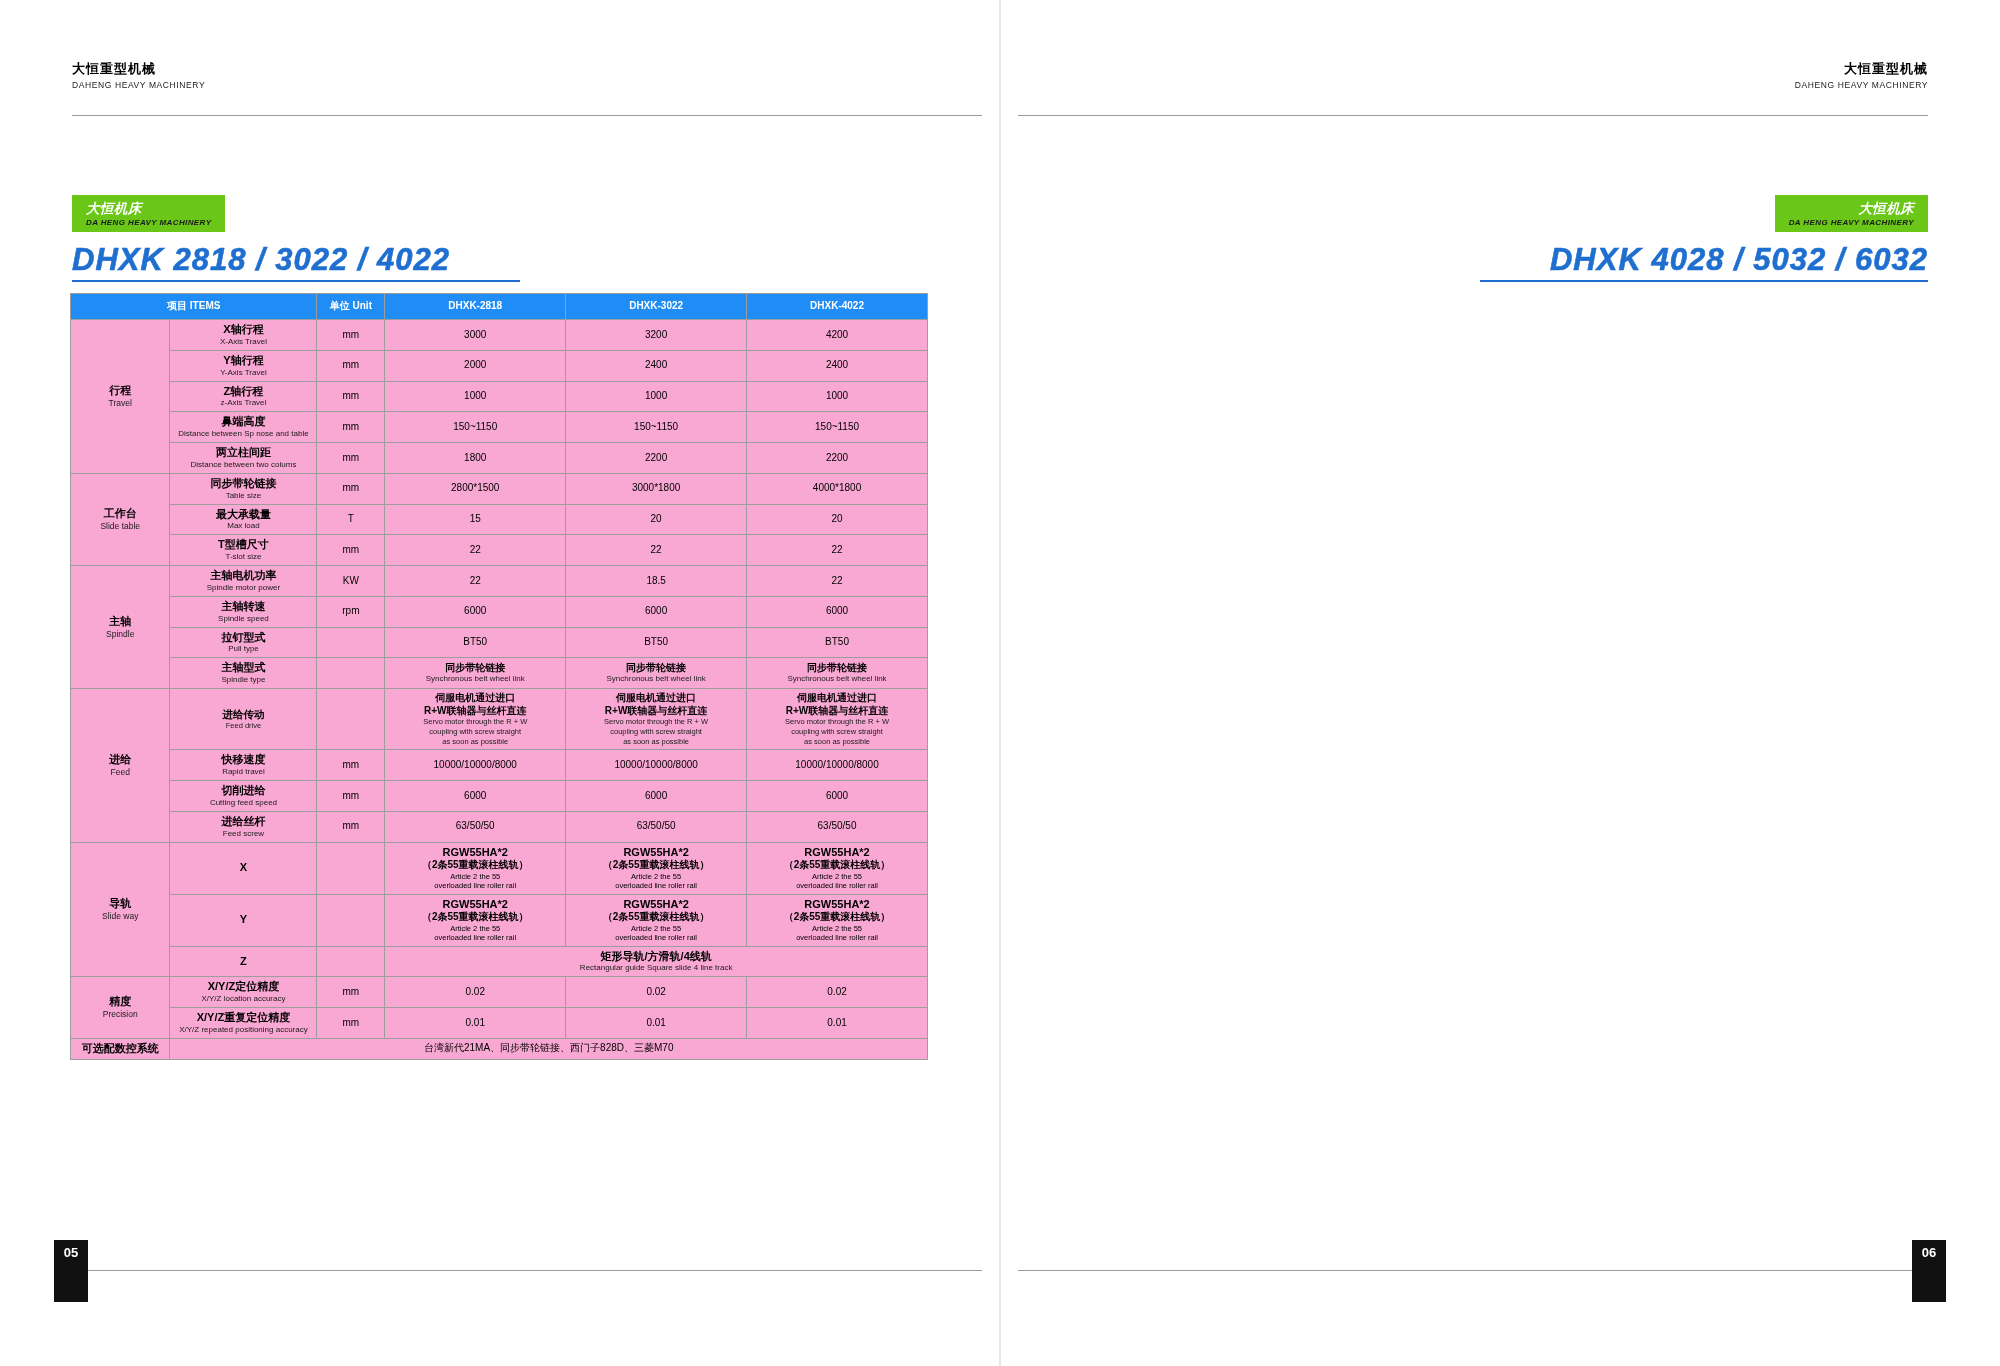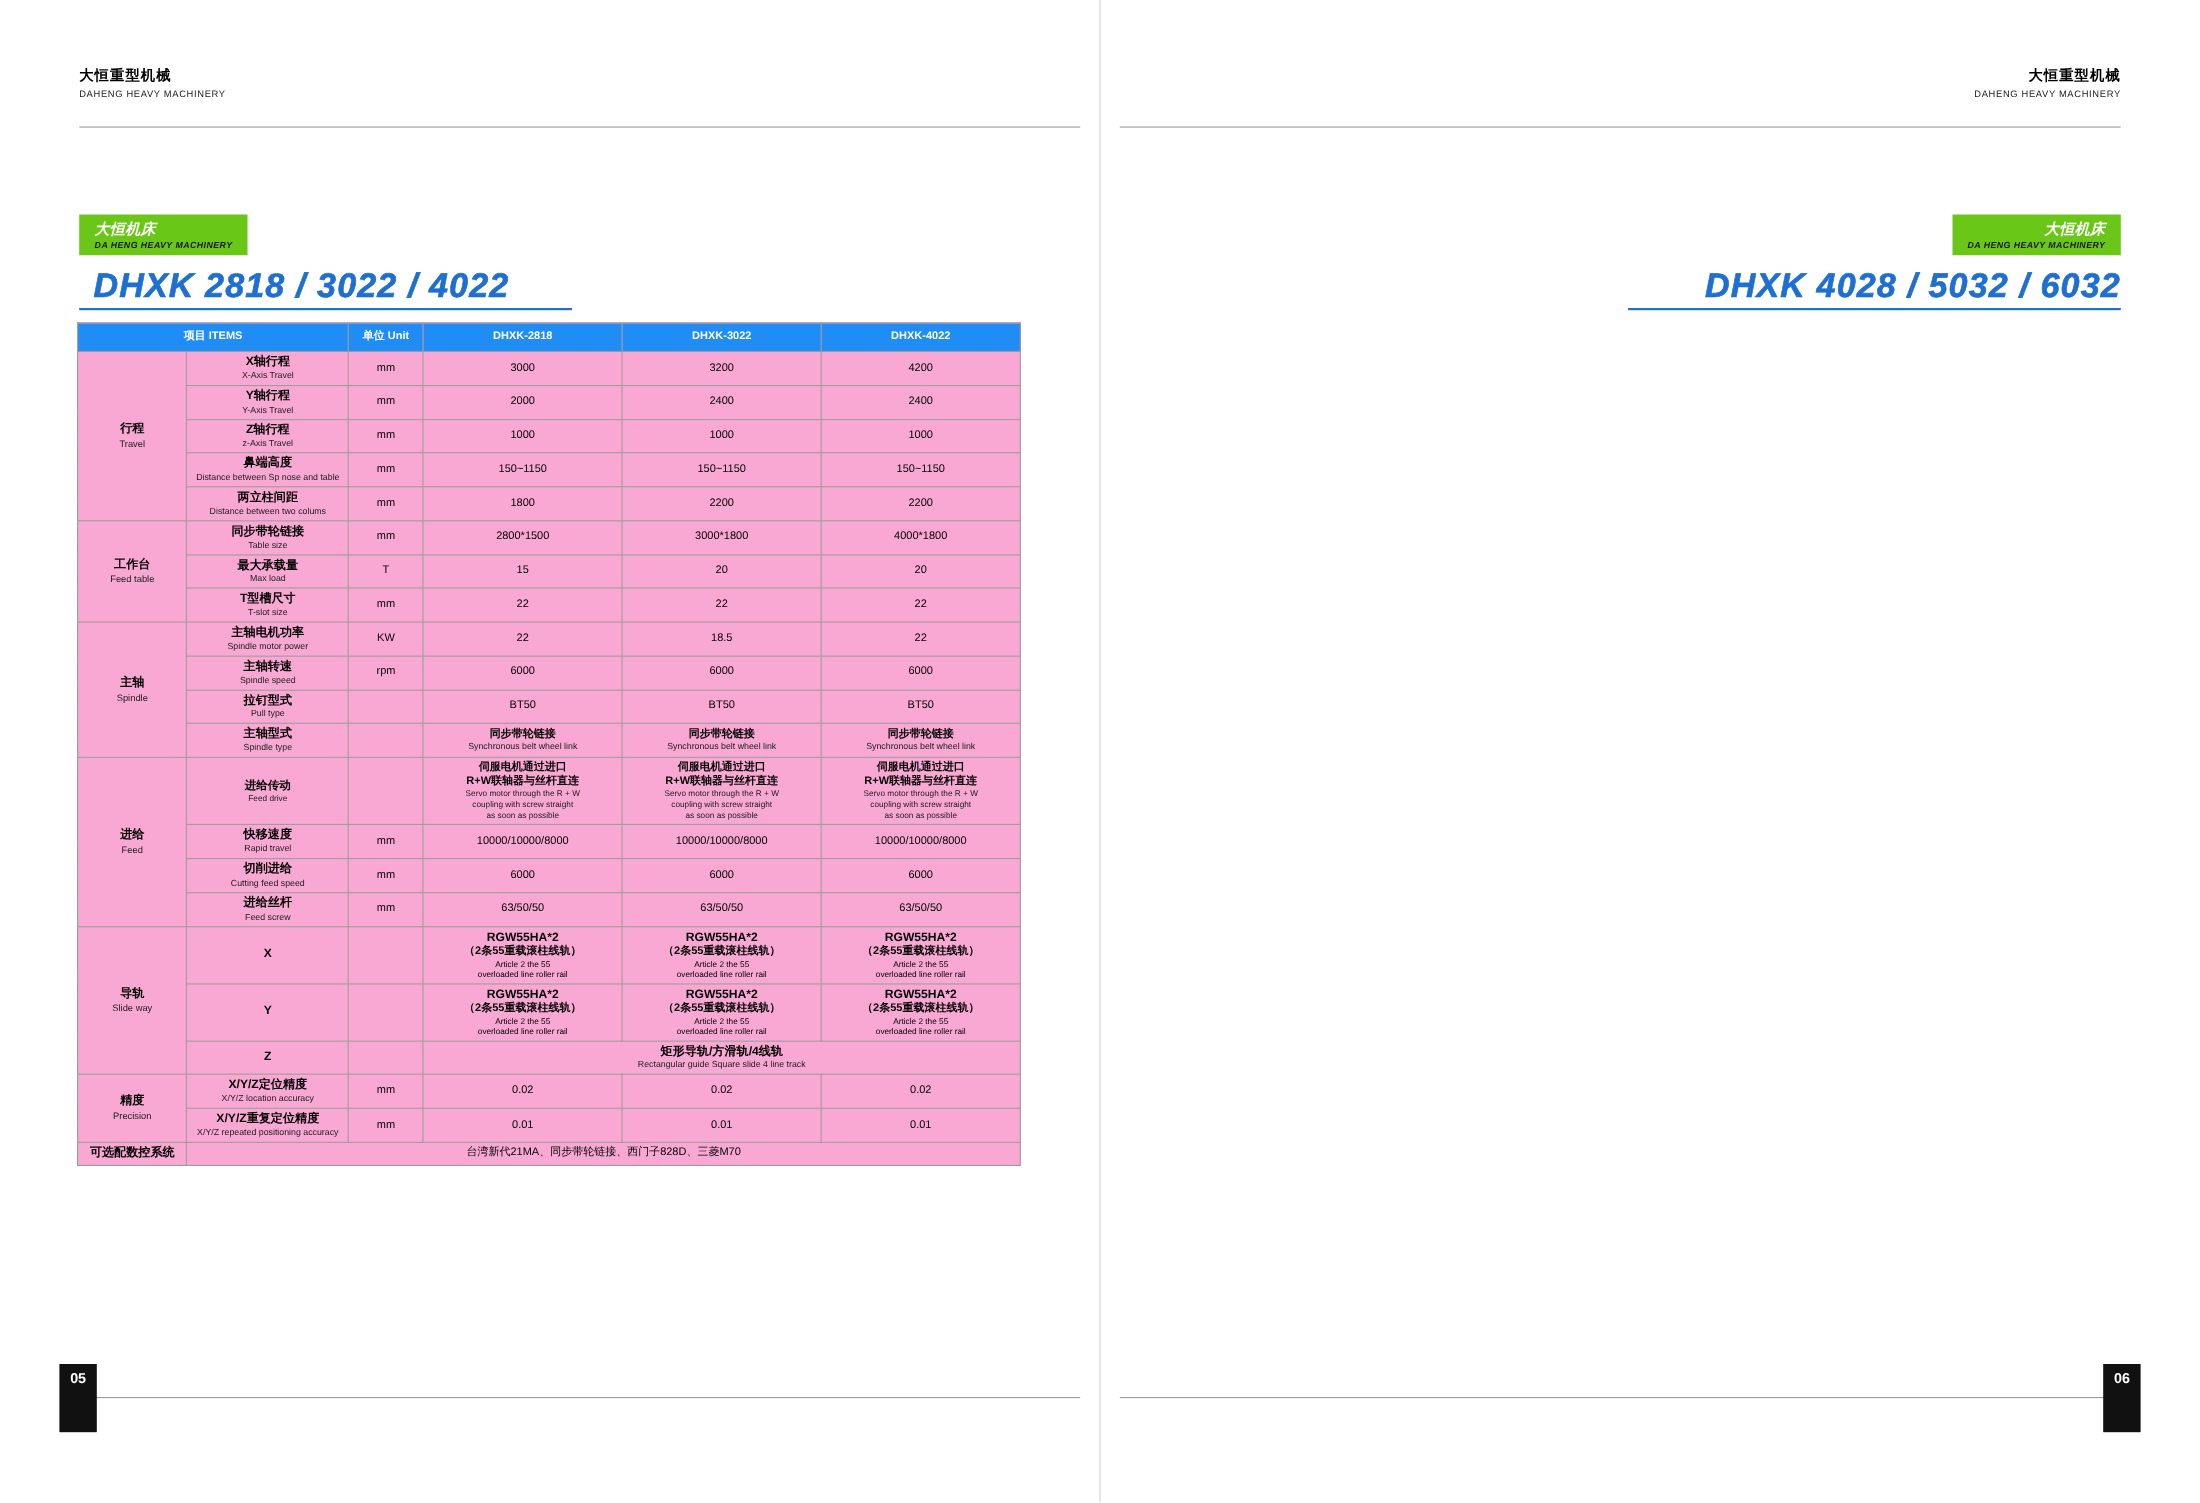--- a/index.html
+++ b/index.html
@@ -44,21 +44,20 @@
   .green-tag .en { font-weight:bold; }
   .model {
     margin-top:10px;
     font-size:31px;
     font-weight:bold;
     font-style:italic;
     letter-spacing:1px;
     color:#1f6fd0;
     -webkit-text-stroke:0.6px #1f6fd0;
     white-space:nowrap;
-    margin-left:13px;
   }
   .model-rule { height:2px; background:#1f6fd0; margin-top:2px; }
   .page.left .model-rule { width:448px; }
   .page.right .model-rule { width:448px; margin-left:auto; }
 
   
   .tbl-wrap { position:absolute; top:293px; }
   .page.left .tbl-wrap { left:70px; }
 
   table.spec {
@@ -212,21 +211,21 @@
               <span class="en">Distance  between two colums</span>
             </td>
             <td class="unit">mm</td>
             <td class="val">1800</td>
             <td class="val">2200</td>
             <td class="val">2200</td>
           </tr>
           <tr>
             <td class="grp" rowspan="3">
               <span class="cn">工作台</span>
-              <span class="en">Feed table</span>
+              <span class="en">Slide table</span>
             </td>
             <td class="item">
               <span class="cn">同步带轮链接</span>
               <span class="en">Table size</span>
             </td>
             <td class="unit">mm</td>
             <td class="val">2800*1500</td>
             <td class="val">3000*1800</td>
             <td class="val">4000*1800</td>
           </tr>

